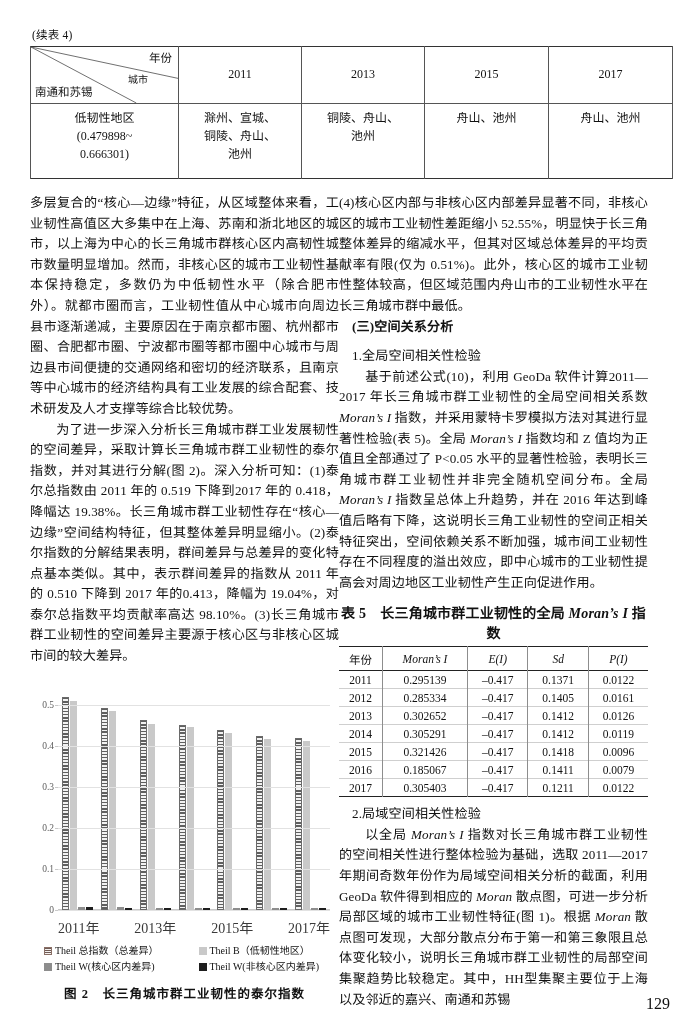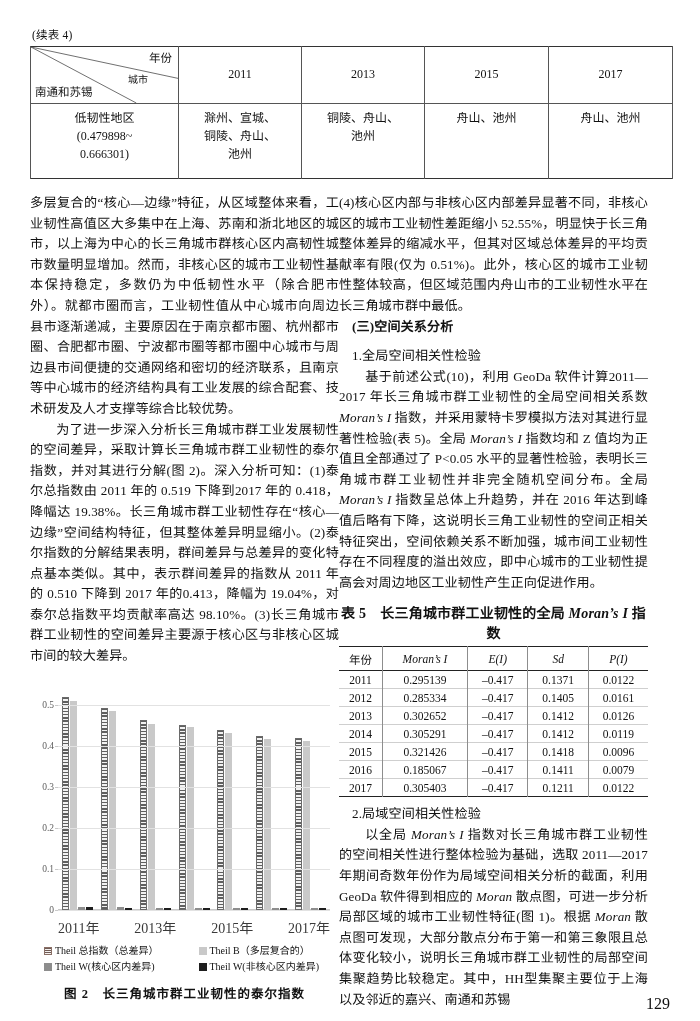--- a/index.html
+++ b/index.html
@@ -350,21 +350,21 @@
             </div>
         </div>
 
         <div class="legend" id="legend">
             <div class="li">
               <span class="sw k0"></span>
               <span>Theil 总指数（总差异）</span>
             </div>
             <div class="li">
               <span class="sw k1"></span>
-              <span>Theil B（多层复合的）</span>
+              <span>Theil B（低韧性地区）</span>
             </div>
             <div class="li">
               <span class="sw k2"></span>
               <span>Theil W(核心区内差异)</span>
             </div>
             <div class="li">
               <span class="sw k3"></span>
               <span>Theil W(非核心区内差异)</span>
             </div>
           </div>

